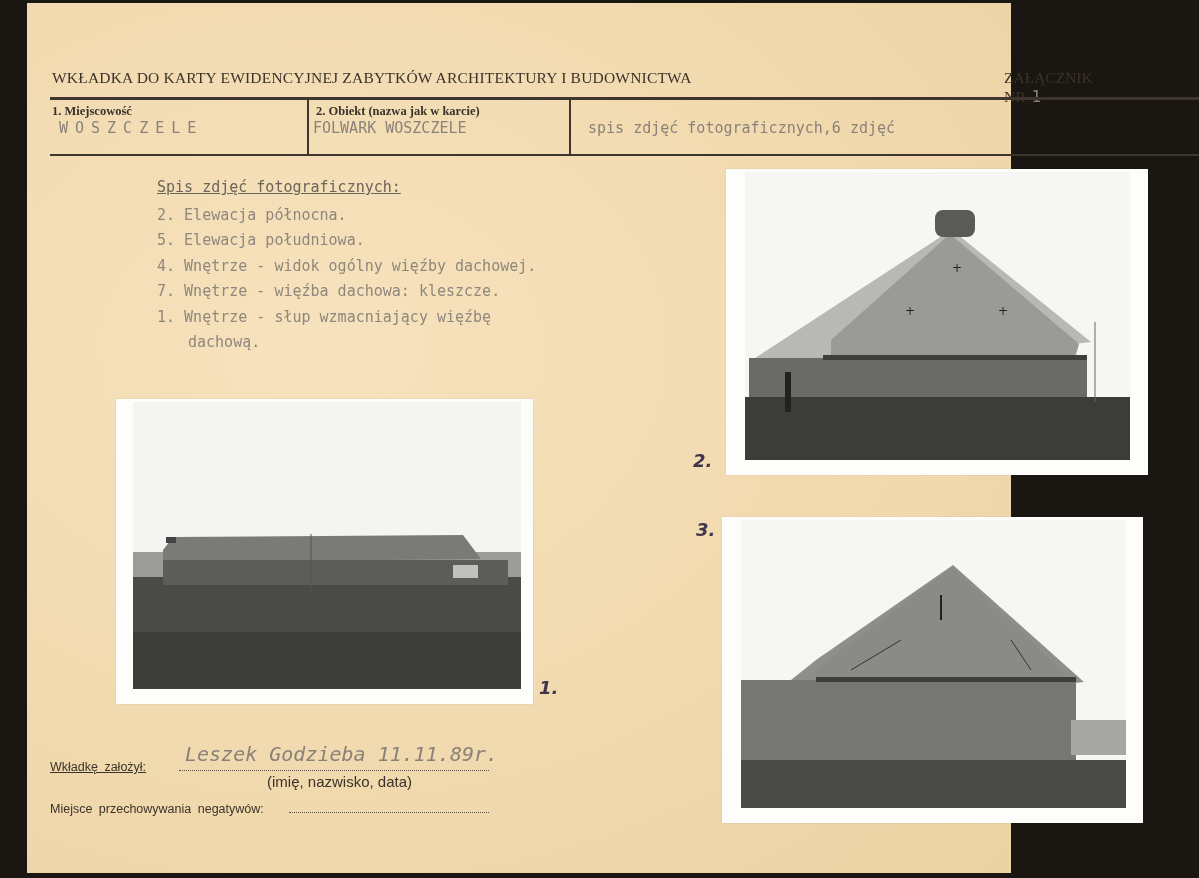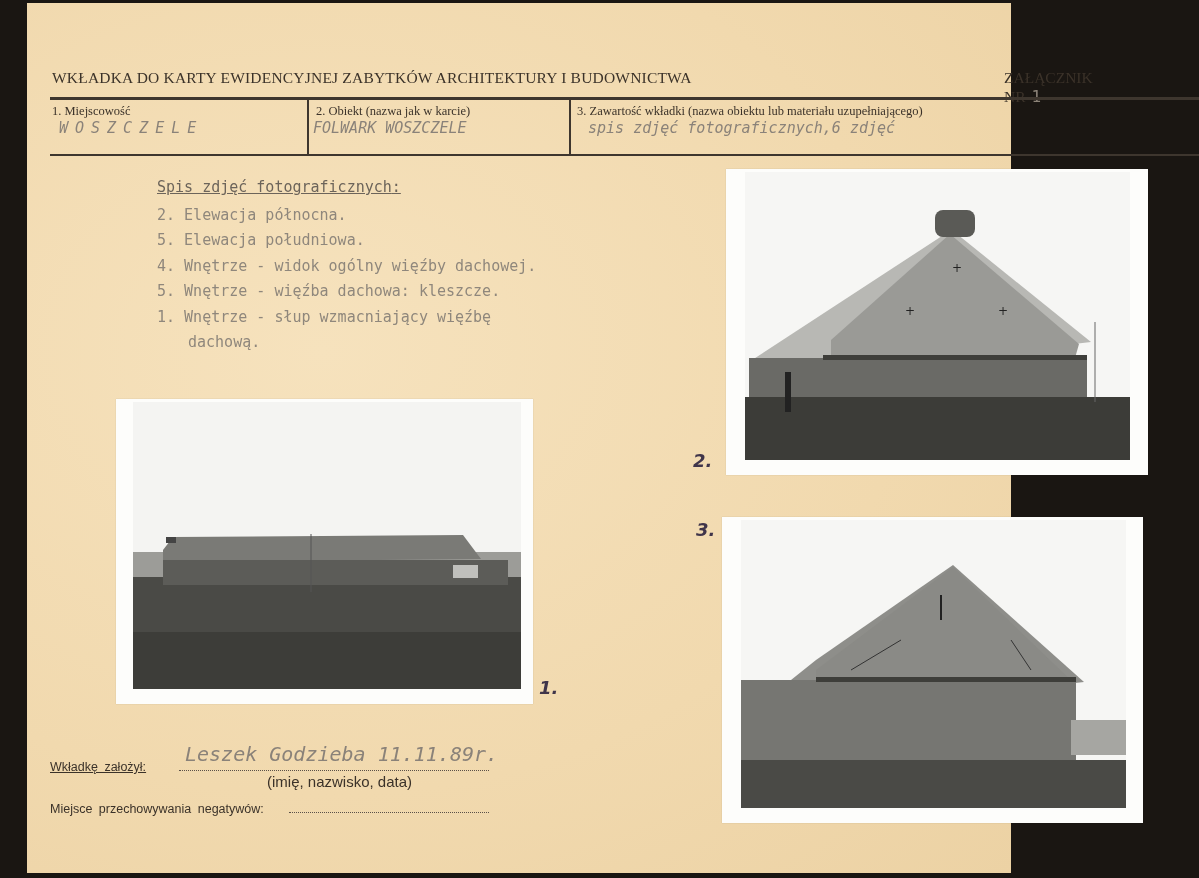--- a/index.html
+++ b/index.html
@@ -14,23 +14,23 @@
   }
   .title {
     position: absolute; left: 25px; top: 66px;
     font-family: "Liberation Serif", serif; font-size: 15.5px; letter-spacing: 0.2px; color: #3b3229;
   }
   .annex { position: absolute; left: 977px; top: 66px; font-family: "Liberation Serif", serif; font-size: 15.5px; color: #3b3229; }
   .annex-num { font-family: "DejaVu Sans Mono", monospace; color: #8c8378; font-size: 16px; margin-left: 6px; }
   .rule-top { position: absolute; left: 23px; top: 94px; width: 1172px; height: 3px; background: #3e362e; }
   .rule-bot { position: absolute; left: 23px; top: 151px; width: 1172px; height: 2px; background: #3e362e; }
   .vline { position: absolute; top: 96px; height: 56px; width: 2px; background: #3e362e; }
-  .field-label { position: absolute; top: 101px; font-family: "Liberation Serif", serif; font-size: 12.5px; color: #3b3229; }
+  .field-label { position: absolute; top: 101px; font-family: "Liberation Serif", serif; font-size: 12.5px; color: #3b3229; font-weight: bold; }
   .typed { font-family: "DejaVu Sans Mono", "Liberation Mono", monospace; color: #8a8279; }
-  .field-value { position: absolute; top: 116px; font-size: 15px; font-style: italic; }
+  .field-value { position: absolute; top: 116px; font-size: 15px; }
   .spaced { letter-spacing: 7px; }
   .list { position: absolute; left: 130px; top: 172px; font-size: 15px; line-height: 25.5px; }
   .list-head { text-decoration: underline; margin-bottom: 2px; color: #6c645a; }
   .list-item { color: #8f877c; }
   .photo {
     position: absolute; background: #fdfdfb; box-shadow: 0 0 1px rgba(0,0,0,0.2);
   }
   .photo .img { position: absolute; overflow: hidden; background: #d6d6d2; }
   .photo svg { width: 100%; height: 100%; display: block; }
   .hand { position: absolute; font-family: "DejaVu Sans", sans-serif; font-style: italic; color: #40354a; font-size: 18px; font-weight: bold; }
@@ -54,29 +54,28 @@
   <div class="vline" style="left:280px"></div>
   <div class="vline" style="left:542px"></div>
   <div class="rule-bot"></div>
 
   <div class="field-label" style="left:25px">1.  Miejscowość</div>
   <div class="field-value typed spaced" style="left:32px">WOSZCZELE</div>
 
   <div class="field-label" style="left:289px">2.  Obiekt (nazwa jak w karcie)</div>
   <div class="field-value typed" style="left:286px">FOLWARK  WOSZCZELE</div>
 
-  <div class="field-label" style="left:550px">3.  Zawartość wkładki (nazwa obiektu lub materiału uzupełniającego)</div>
   <div class="field-value typed" style="left:561px">spis zdjęć fotograficznych,6 zdjęć</div>
 
   <div class="list typed">
     <div class="list-head"><span>Spis zdjęć fotograficznych</span><span style="text-decoration:none">:</span></div>
     <div class="list-item">2. Elewacja północna.</div>
     <div class="list-item">5. Elewacja południowa.</div>
     <div class="list-item">4. Wnętrze - widok ogólny więźby dachowej.</div>
-    <div class="list-item">5. Wnętrze - więźba dachowa: kleszcze.</div>
+    <div class="list-item">7. Wnętrze - więźba dachowa: kleszcze.</div>
     <div class="list-item">1. Wnętrze - słup wzmacniający  więźbę</div>
     <div class="list-item" style="padding-left:31px">dachową.</div>
   </div>
 
   <div class="photo" style="left:89px; top:396px; width:417px; height:305px;">
     <div class="img" style="left:17px; top:3px; width:388px; height:287px;">
       <svg viewBox="0 0 388 287" preserveAspectRatio="none">
         <rect width="388" height="287" fill="#f4f4f2"></rect>
         <rect y="150" width="388" height="137" fill="#9c9c98"></rect>
         <rect y="175" width="388" height="112" fill="#4a4a46"></rect>

